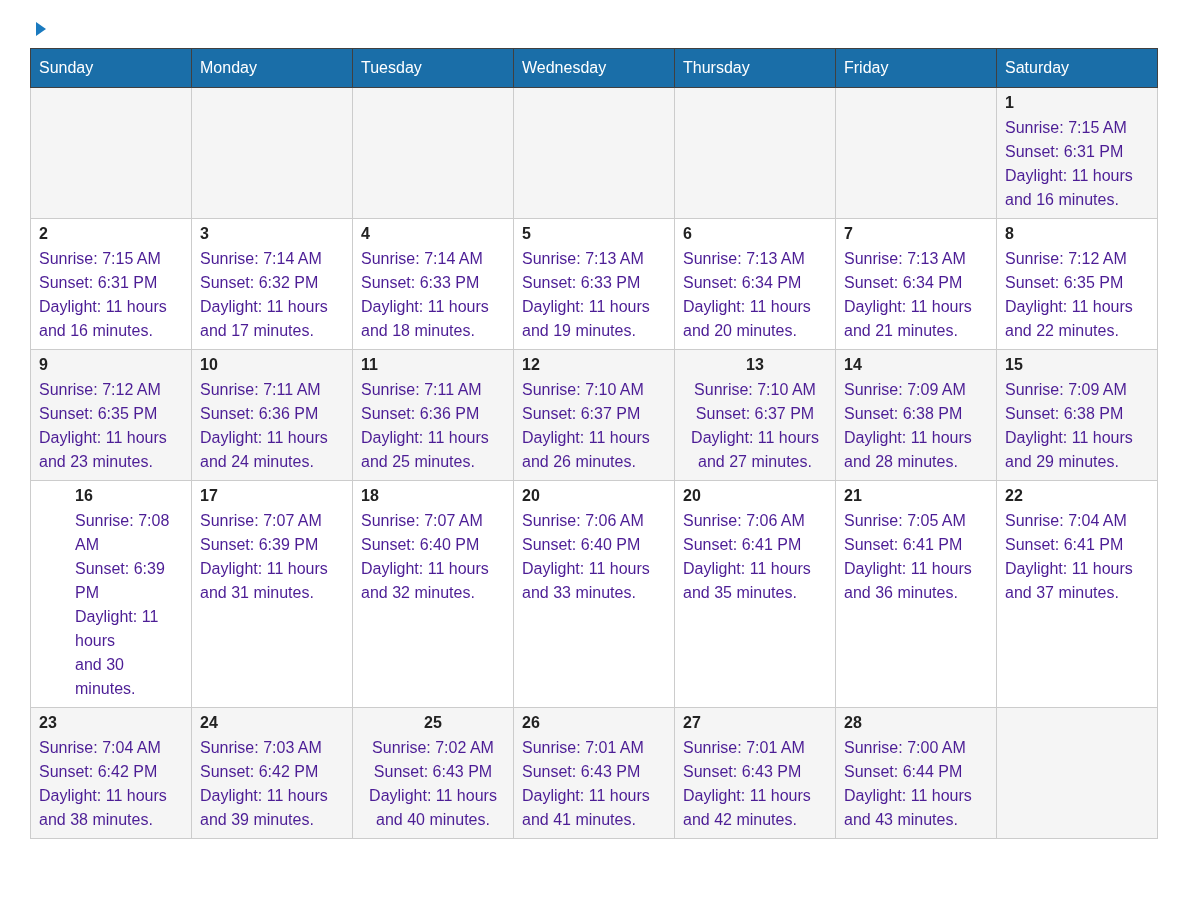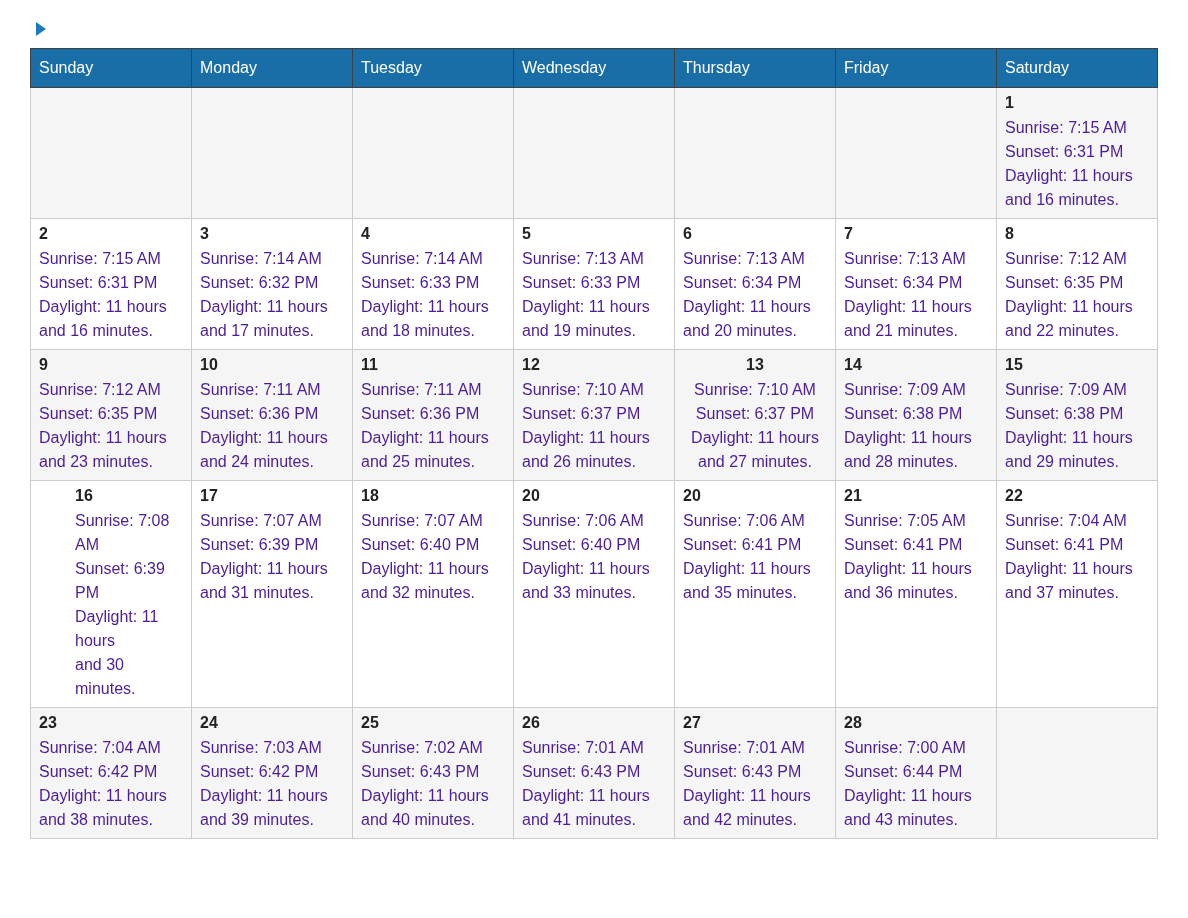--- a/index.html
+++ b/index.html
@@ -238,21 +238,21 @@
       </tr>
       <tr>
         <td style="background-color: rgb(245, 245, 245);">
           <span class="day-number">23</span>
           <div class="day-info">Sunrise: 7:04 AM<br>Sunset: 6:42 PM<br>Daylight: 11 hours<br>and 38 minutes.</div>
         </td>
         <td style="background-color: rgb(245, 245, 245);">
           <span class="day-number">24</span>
           <div class="day-info">Sunrise: 7:03 AM<br>Sunset: 6:42 PM<br>Daylight: 11 hours<br>and 39 minutes.</div>
         </td>
-        <td style="background-color: rgb(245, 245, 245);">
+        <td style="background-color: rgb(245, 245, 245); text-align: center;">
           <span class="day-number">25</span>
           <div class="day-info">Sunrise: 7:02 AM<br>Sunset: 6:43 PM<br>Daylight: 11 hours<br>and 40 minutes.</div>
         </td>
         <td style="background-color: rgb(245, 245, 245);">
           <span class="day-number">26</span>
           <div class="day-info">Sunrise: 7:01 AM<br>Sunset: 6:43 PM<br>Daylight: 11 hours<br>and 41 minutes.</div>
         </td>
         <td style="background-color: rgb(245, 245, 245);">
           <span class="day-number">27</span>
           <div class="day-info">Sunrise: 7:01 AM<br>Sunset: 6:43 PM<br>Daylight: 11 hours<br>and 42 minutes.</div>

